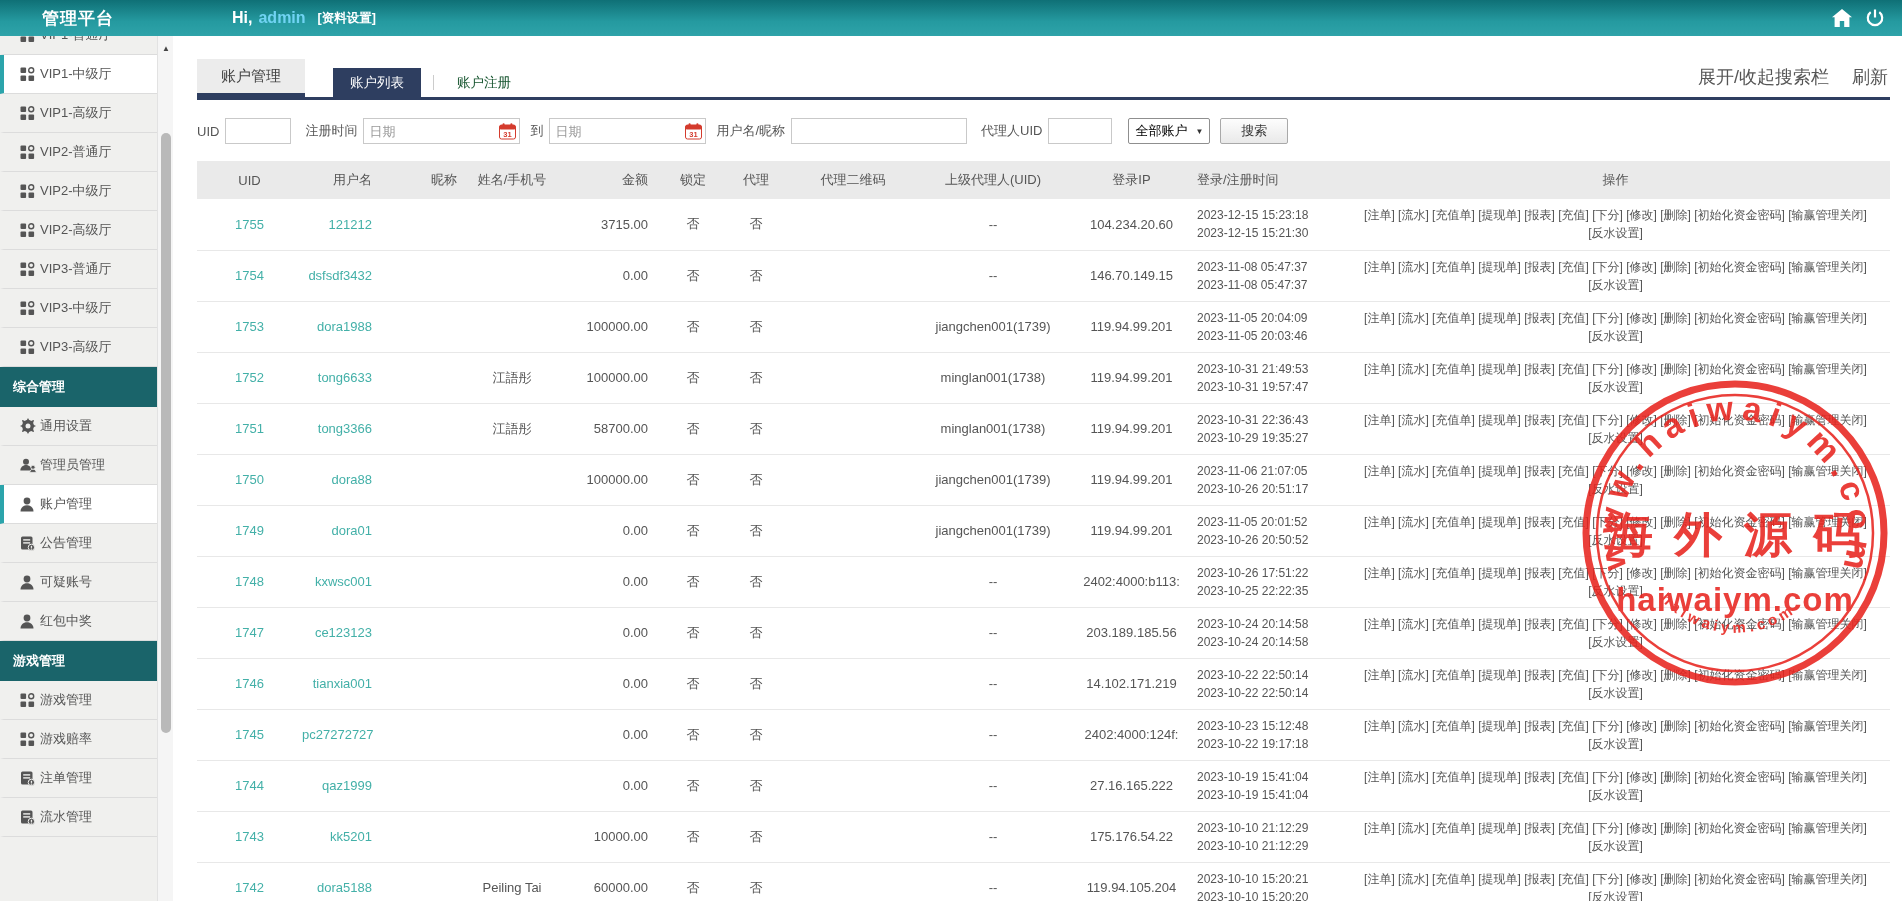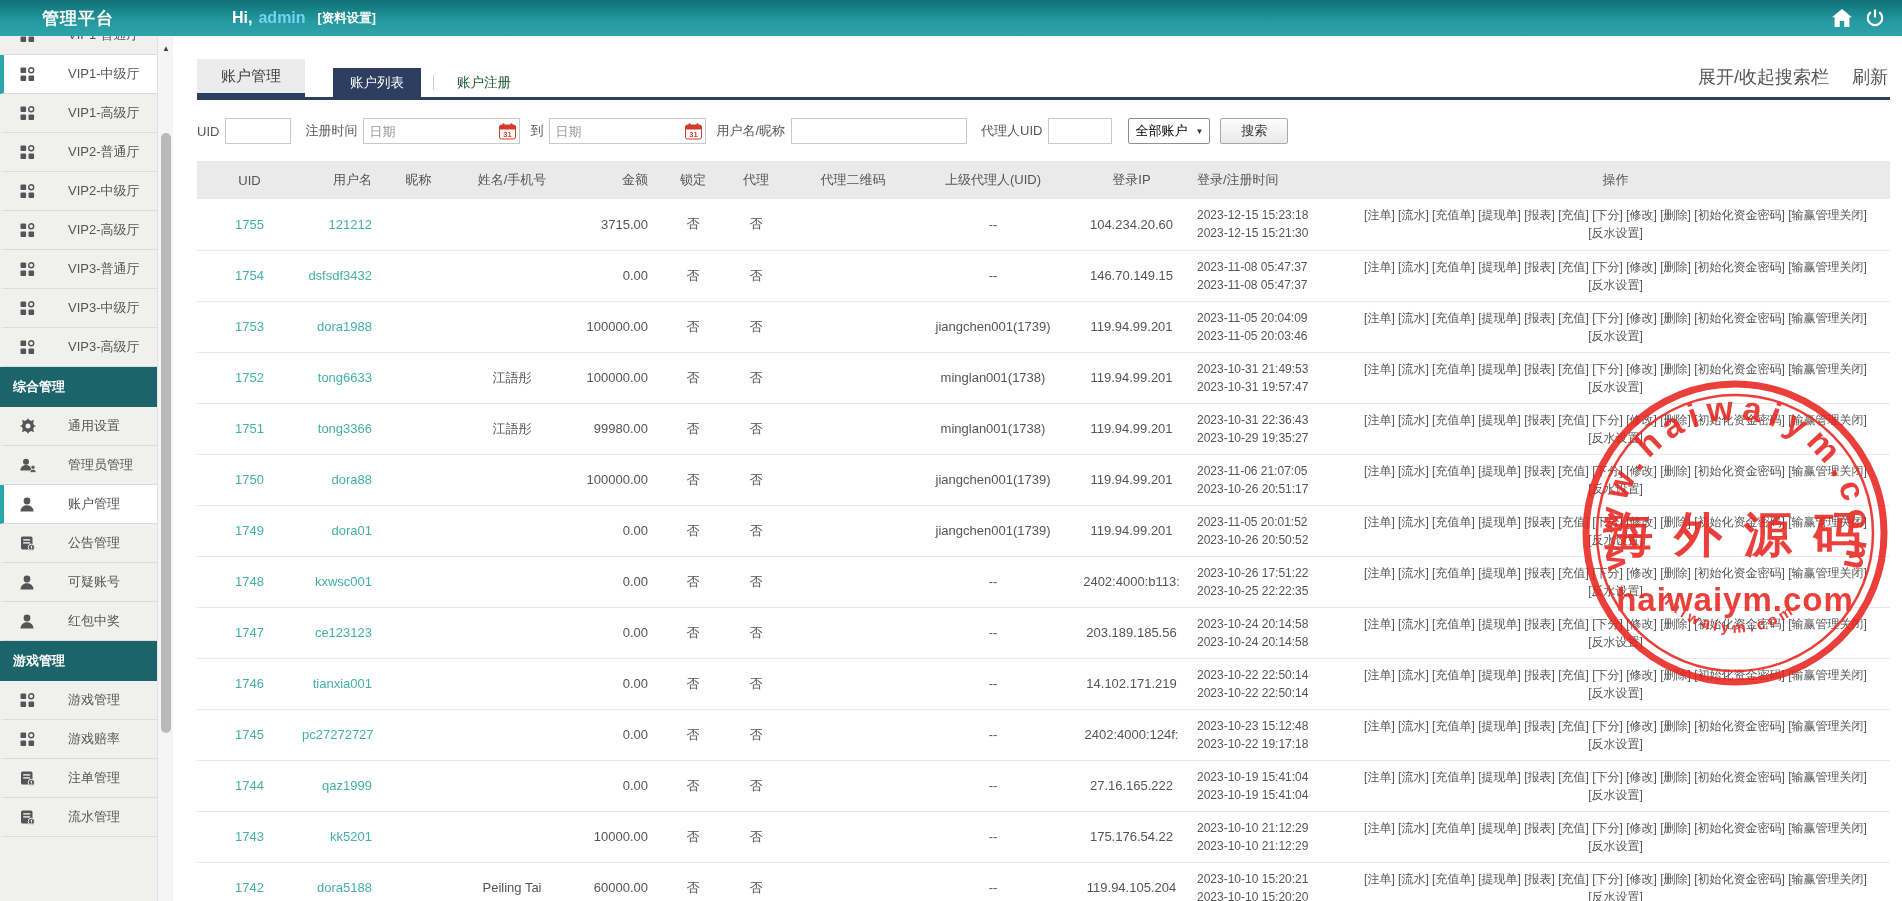--- a/index.html
+++ b/index.html
@@ -19,21 +19,21 @@
   .hicon { cursor:pointer; display:flex; align-items:center; }
 
   
   .sidebar { position:absolute; left:0; top:36px; width:157px; height:865px;
     background:#f0f0ee; overflow:hidden; z-index:30; }
   .sb-item { height:39px; border-bottom:1px solid #dcdcdc; display:flex; align-items:center;
     color:#555; font-size:13px; cursor:pointer; border-left:4px solid transparent; background:#f0f0ee; }
   .sb-item.active { background:#fff; border-left:4px solid #2ba4ab; }
   .sb-item.partial { margin-top:-20px; }
   .sb-icon { width:17px; margin-left:16px; display:flex; align-items:center; }
-  .sb-label { margin-left:31px; }
+  .sb-label { margin-left:3px; }
   .sb-section { height:40px; background:#1a646a; color:#fff; font-size:13px; font-weight:bold;
     display:flex; align-items:center; padding-left:13px; }
 
   
   .sb-scroll { position:absolute; left:157px; top:36px; width:16px; height:865px;
     background:#f5f5f5; border-left:1px solid #e2e2e2; z-index:31; }
   .sb-up { position:absolute; top:8px; left:0; width:16px; text-align:center;
     font-size:8px; color:#444; cursor:pointer; }
   .sb-thumb { position:absolute; top:97px; left:3px; width:10px; height:600px;
     background:#b9b9b9; border-radius:5px; cursor:pointer; }
@@ -76,21 +76,21 @@
     font-family:inherit; }
 
   
   table { margin-top:17px; width:1693px; border-collapse:collapse; table-layout:fixed; }
   thead tr { background:#eaeaea; height:38px; }
   th { font-weight:normal; font-size:13px; color:#555; }
   tbody tr { height:51px; border-bottom:1px solid #e8e8e8; }
   td { font-size:13px; color:#555; }
   .c0 { text-align:center; padding-left:20px; }
   .c1 { text-align:right; padding-left:20px; }
-  .c2 { text-align:center; padding-left:8px; }
+  .c2 { text-align:right; padding-left:8px; }
   .c3,.c5,.c6,.c7,.c8 { text-align:center; }
   .c4 { text-align:right; padding-right:14px; }
   .c9 { text-align:center; padding-left:12px; }
   .c10 { text-align:left; padding-left:14px; }
   .c11 { text-align:center; }
   .tlink { color:#43b0a8; text-decoration:none; cursor:pointer; }
   .times div { font-size:12px; line-height:18px; color:#555; }
   .ops { font-size:12px; line-height:18px; color:#555; }
   .ops a { color:#555; text-decoration:none; cursor:pointer; }
 
@@ -500,21 +500,21 @@
           </td>
           <td class="c11">
             <div class="ops"><span style="white-space: nowrap;"><a>[注单]</a> <a>[流水]</a> <a>[充值单]</a> <a>[提现单]</a> <a>[报表]</a> <a>[充值]</a> <a>[下分]</a> <a>[修改]</a> <a>[删除]</a> <a>[初始化资金密码]</a> <a>[输赢管理关闭]</a></span><br><a>[反水设置]</a></div>
           </td>
         </tr>
         <tr>
           <td class="c0"><a class="tlink">1751</a></td>
           <td class="c1"><a class="tlink">tong3366</a></td>
           <td class="c2"></td>
           <td class="c3">江語彤</td>
-          <td class="c4">99980.00</td>
+          <td class="c4">58700.00</td>
           <td class="c5">否</td>
           <td class="c6">否</td>
           <td class="c7"></td>
           <td class="c8">minglan001(1738)</td>
           <td class="c9">119.94.99.201</td>
           <td class="c10 times">
             <div>2023-10-31 22:36:43</div>
             <div>2023-10-29 19:35:27</div>
           </td>
           <td class="c11">

